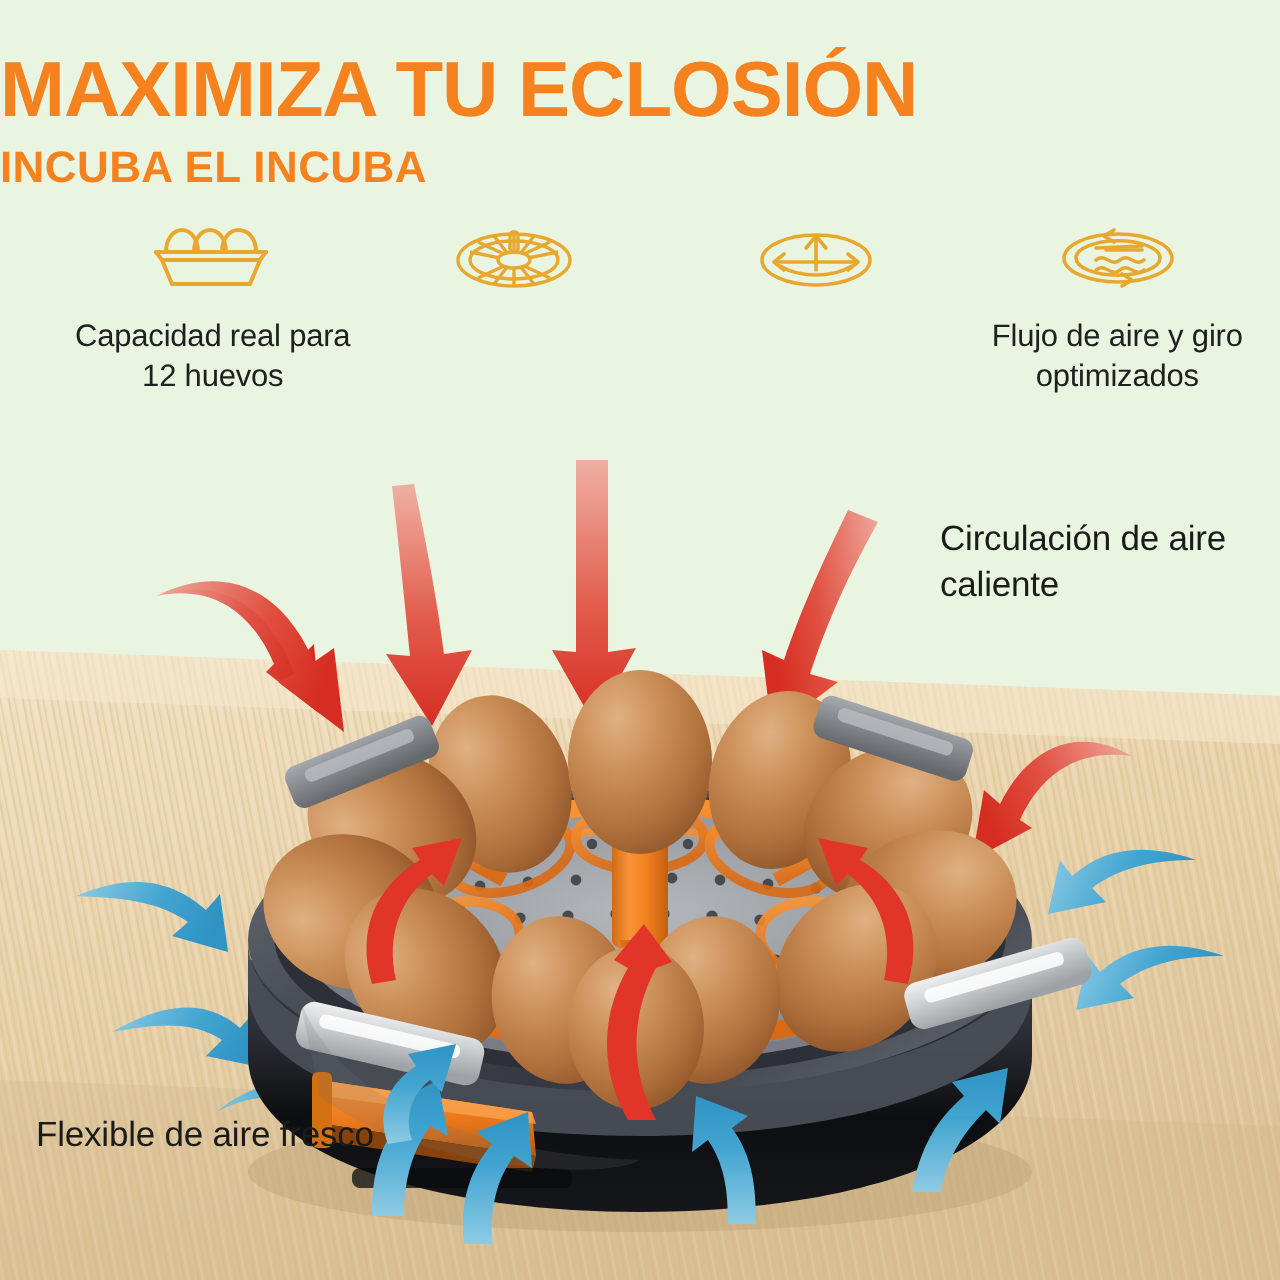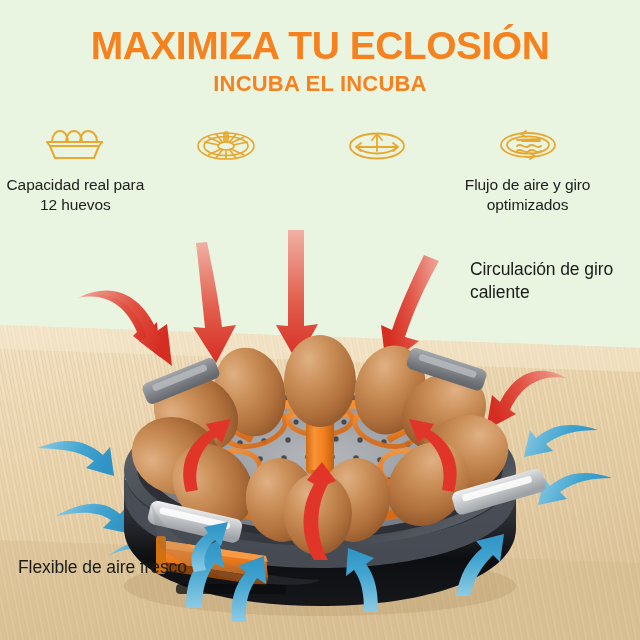--- a/index.html
+++ b/index.html
@@ -6,39 +6,39 @@
   html,body{margin:0;padding:0;}
   body{
     width:640px;height:640px;
     font-family:"Liberation Sans", sans-serif;
     background:#e9f5e1;
     overflow:hidden;
   }
   #root{position:relative;width:640px;height:640px;overflow:hidden;background:#e9f5e1;}
 
   
-  .hdr{position:absolute;left:0;top:0;width:640px;z-index:40;text-align:center;}
+  .hdr{position:absolute;left:0;top:0;width:640px;z-index:40;text-align:left;}
   .title{
     margin:0;padding-top:24px;
     font-size:39px;line-height:44px;
     font-weight:bold;letter-spacing:-0.5px;
     color:#f5821f;
     font-family:"Liberation Sans", sans-serif;
   }
   .subtitle{
     margin:0;padding-top:3px;
     font-size:22px;line-height:26px;
     font-weight:bold;letter-spacing:0.2px;
     color:#f5821f;
   }
 
   
   .features{
-    position:absolute;left:0;top:124px;width:603px;
-    display:flex;z-index:40;
+    position:absolute;left:0;top:108px;width:603px;
+    display:flex;z-index:40;padding-left:31px;
   }
   .feat{flex:1 1 0;display:flex;flex-direction:column;align-items:center;padding:0 6px;box-sizing:border-box;}
   .feat-icon{height:42px;display:flex;align-items:center;justify-content:center;}
   .feat-label{
     margin-top:9px;
     font-size:15.5px;line-height:19.5px;
     color:#20211f;text-align:center;
     letter-spacing:-0.1px;
   }
 
@@ -480,19 +480,19 @@
             <path d="M35,33 L40,30 L35,27"></path>
           </g>
         </svg>
       </div>
       <div class="feat-label">Flujo de aire y giro optimizados</div>
     </div>
 
   </div>
 
   <div class="anno anno-hot">
-    <span>Circulación de giro caliente</span>
+    <span>Circulación de aire caliente</span>
   </div>
   <div class="anno anno-cool">
     <span>Flexible de aire fresco</span>
   </div>
 
 </div>
 
 </body></html>

